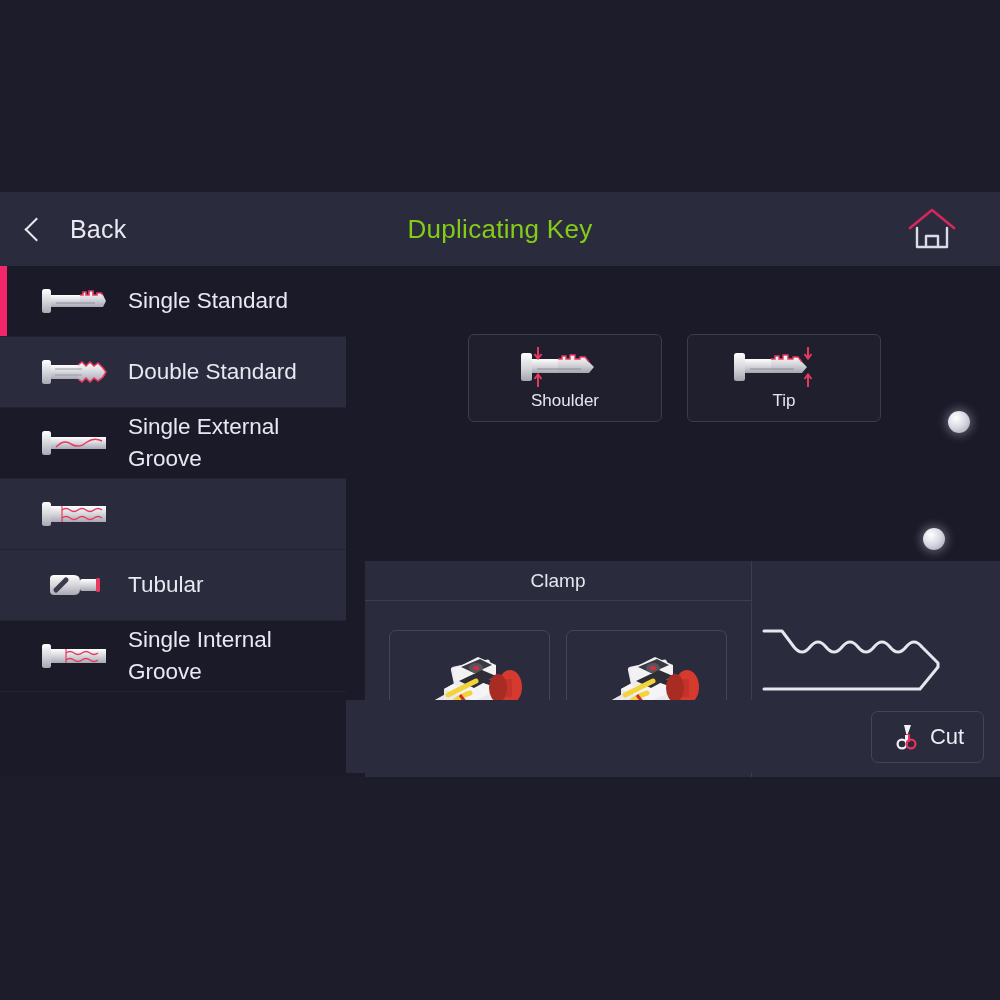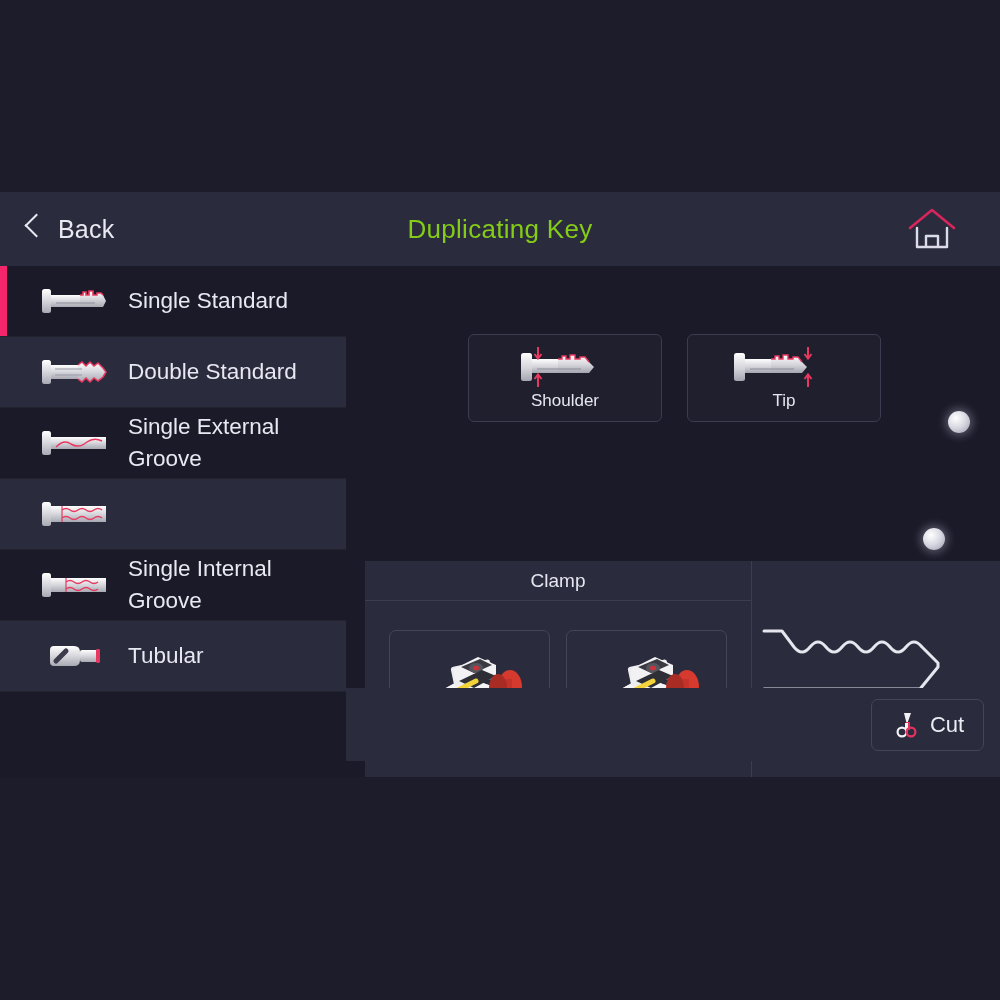--- a/index.html
+++ b/index.html
@@ -19,22 +19,22 @@
 
   
   .header {
     position: relative;
     height: 74px;
     background: #2b2b3e;
     display: flex;
     align-items: center;
   }
   .back-btn {
-    display: flex; 
-    gap: 16px;
+    display: flex; align-items: center;
+    gap: 28px;
     margin-left: 22px;
     cursor: pointer;
   }
   .chev {
     width: 20px; height: 20px;
     position: relative;
   }
   .chev::before {
     content:"";
     position:absolute;
@@ -196,21 +196,21 @@
     flex: 1;
     background: #2b2b3e;
     display: flex;
     align-items: center;
     justify-content: center;
   }
 
   
   .bottombar {
     position: absolute;
-    left: 0; bottom: 16px;
+    left: 0; bottom: 4px;
     width: 655px; height: 73px;
     background: #2b2b3e;
     display: flex;
     align-items: center;
     justify-content: flex-end;
     padding-right: 17px;
   }
   .cut-btn {
     width: 113px; height: 52px;
     border: 1px solid #45445a;
@@ -299,41 +299,41 @@
 
         <svg class="keyicon" viewBox="0 0 78 40">
           <rect x="2" y="8" width="9" height="24" rx="2.5" fill="url(#kg1)"></rect>
           <rect x="11" y="12" width="55" height="16" fill="url(#kg1)"></rect>
           <path d="M22 16 q4 -3 8 0 q4 3 8 0 q4 -3 8 0 q4 3 8 0 q4 -3 8 0" fill="none" stroke="#e8385f" stroke-width="1.4"></path>
           <path d="M22 24 q4 -3 8 0 q4 3 8 0 q4 -3 8 0 q4 3 8 0 q4 -3 8 0" fill="none" stroke="#e8385f" stroke-width="1.4"></path>
           <path d="M22 12 L22 28" stroke="#e8385f" stroke-width="1.2"></path>
         </svg>
       </div>
 
+      <div class="side-item tint">
+
+        <svg class="keyicon" viewBox="0 0 78 40">
+          <path d="M14 10 L34 10 Q40 10 40 16 L40 24 Q40 30 34 30 L14 30 Q10 30 10 26 L10 14 Q10 10 14 10 Z" fill="url(#kg1)"></path>
+          <rect x="40" y="14" width="19" height="12" rx="2" fill="url(#kg1)"></rect>
+          <rect x="56" y="13" width="4" height="14" rx="1.4" fill="#e8385f"></rect>
+          <path d="M16 25 L26 15" stroke="#3b3b4c" stroke-width="5" stroke-linecap="round"></path>
+        </svg>
+        <span class="side-label">Tubular</span>
+      </div>
+
       <div class="side-item dark">
 
         <svg class="keyicon" viewBox="0 0 78 40">
           <rect x="2" y="8" width="9" height="24" rx="2.5" fill="url(#kg1)"></rect>
           <rect x="11" y="13" width="55" height="14" fill="url(#kg1)"></rect>
           <path d="M26 17 q4 -3 8 0 q4 3 8 0 q4 -3 8 0 q4 3 8 0" fill="none" stroke="#e8385f" stroke-width="1.4"></path>
           <path d="M26 24 q4 -3 8 0 q4 3 8 0 q4 -3 8 0 q4 3 8 0" fill="none" stroke="#e8385f" stroke-width="1.4"></path>
           <path d="M26 13 L26 27" stroke="#e8385f" stroke-width="1.2"></path>
         </svg>
         <span class="side-label">Single Internal Groove</span>
-      </div>
-
-      <div class="side-item tint">
-
-        <svg class="keyicon" viewBox="0 0 78 40">
-          <path d="M14 10 L34 10 Q40 10 40 16 L40 24 Q40 30 34 30 L14 30 Q10 30 10 26 L10 14 Q10 10 14 10 Z" fill="url(#kg1)"></path>
-          <rect x="40" y="14" width="19" height="12" rx="2" fill="url(#kg1)"></rect>
-          <rect x="56" y="13" width="4" height="14" rx="1.4" fill="#e8385f"></rect>
-          <path d="M16 25 L26 15" stroke="#3b3b4c" stroke-width="5" stroke-linecap="round"></path>
-        </svg>
-        <span class="side-label">Tubular</span>
       </div>
 
       <div class="side-filler" style="height:85px"></div>
     </div>
 
     <div class="main">
 
       <div class="mode-row">
 
         <div class="mode-card">

